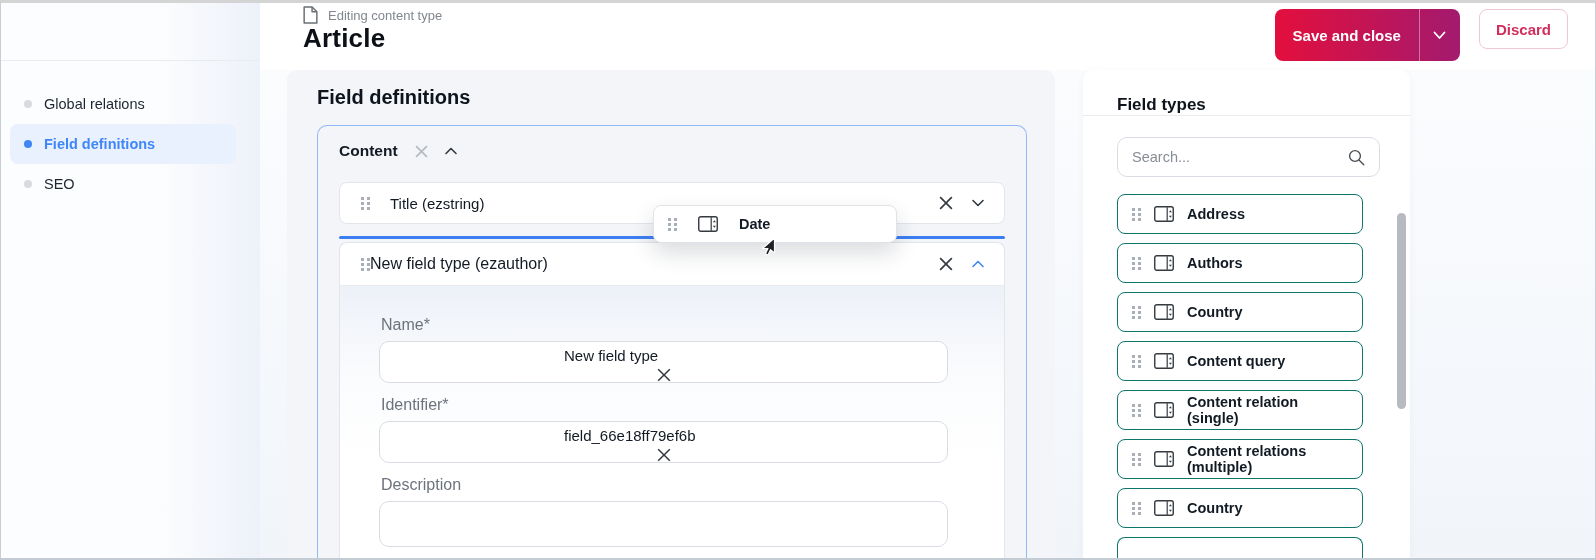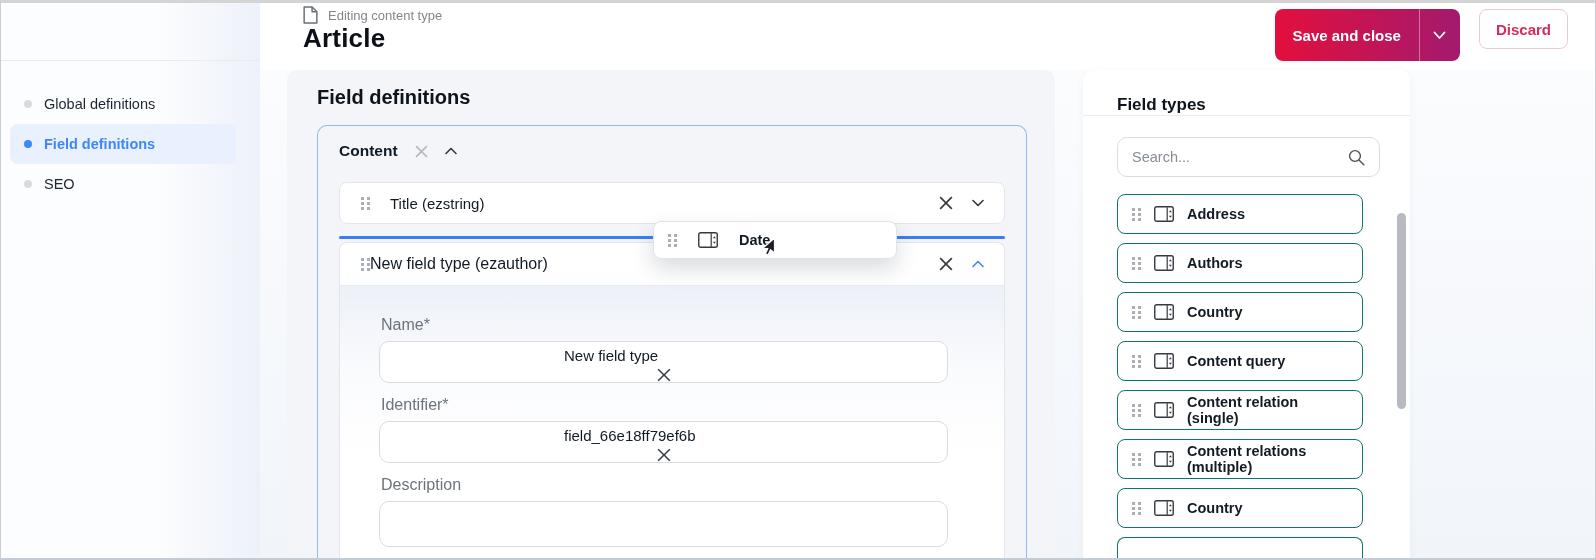--- a/index.html
+++ b/index.html
@@ -87,21 +87,21 @@
   .textarea-shell textarea { width:100%; height:100%; border:none; outline:none; resize:none; background:transparent; font-family:inherit; font-size:15px; }
   .checkbox-row { display:flex; align-items:center; gap:9px; }
   .checkbox-row input { width:17px; height:17px; accent-color:#3f86f8; }
   .checkbox-row label { font-size:15px; color:#121a24; }
   
   .drag-handle { width:9px; height:13px; display:inline-block; flex:none; cursor:grab; }
   .drag-handle i { display:block; width:3px; height:3px; background:#a9afb7;
     box-shadow:6px 0 #a9afb7, 0 5px #a9afb7, 6px 5px #a9afb7, 0 10px #a9afb7, 6px 10px #a9afb7; }
   
   .date-card {
-    position:absolute; left:653px; top:221px; width:244px; height:38px; z-index:50;
+    position:absolute; left:653px; top:205px; width:244px; height:38px; z-index:50;
     background:#fff; border:1px solid #dfe3e8; border-radius:8px;
     box-shadow:0 10px 22px rgba(25,35,55,.16);
     display:flex; align-items:center; gap:21px; padding:0 14px; cursor:grabbing;
   }
   .date-card .ft-label { font-size:14.5px; font-weight:700; color:#121a24; }
   .cursor-icon { position:absolute; left:761px; top:237px; z-index:60; }
   
   .right-panel { position:absolute; left:1083px; top:70px; width:327px; height:490px;
     background:#fff; border-radius:10px 10px 0 0; box-shadow:0 2px 10px rgba(20,30,50,.04); }
   .panel-title { padding:25px 0 0 34px; font-size:17px; font-weight:800; color:#0e141b; border-bottom:1px solid #e9ebef; }
@@ -120,21 +120,21 @@
 </head>
 <body>
 
 <div class="content-bg"></div>
 
 <div class="sidebar">
   <div class="sidebar-head"></div>
   <div class="anchor-nav">
     <div class="nav-item">
       <span class="dot"></span>
-      <span>Global definitions</span>
+      <span>Global relations</span>
     </div>
     <div class="nav-item active">
       <span class="dot"></span>
       <span>Field definitions</span>
     </div>
     <div class="nav-item">
       <span class="dot"></span>
       <span>SEO</span>
     </div>
   </div>

